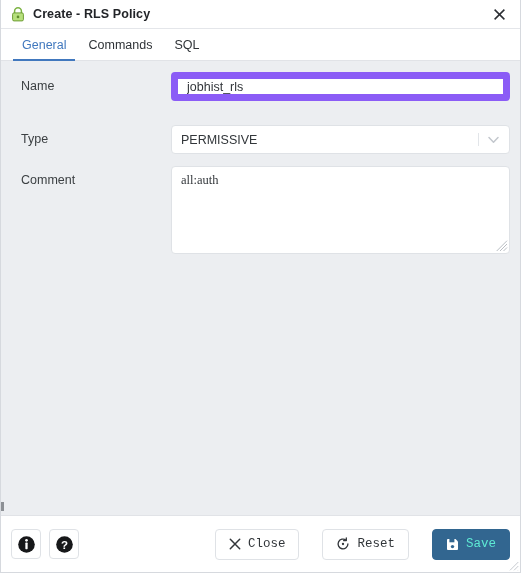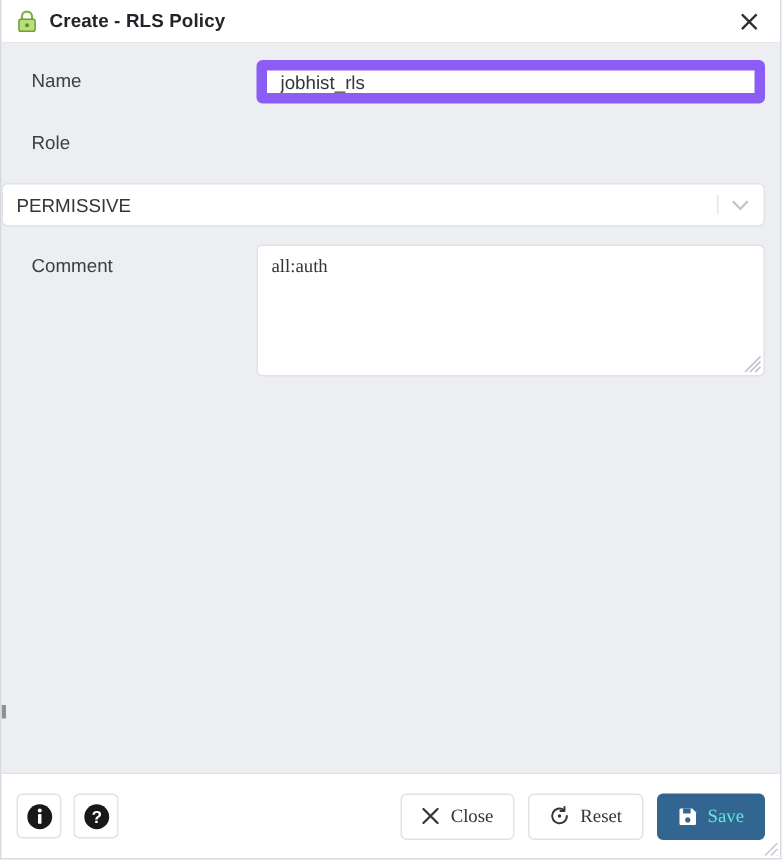--- a/index.html
+++ b/index.html
@@ -256,22 +256,22 @@
 
   .btn {
     height: 31px;
     border-radius: 4px;
     border: 1px solid #dfe2e6;
     background: #ffffff;
     display: inline-flex;
     align-items: center;
     gap: 7px;
     padding: 0 13px;
-    margin-left: 9px;
-    font-family: Liberation Serif, serif;
+    margin-left: 23px;
+    font-family: Liberation Mono, monospace;
     font-size: 12.5px;
     color: #32363a;
     cursor: pointer;
     white-space: nowrap;
   }
   .btn svg { display: block; flex: 0 0 auto; }
   .btn.primary {
     background: #326690;
     border-color: #326690;
     color: #5eead4;
@@ -298,37 +298,48 @@
     </svg>
     <span class="title-text">Create - RLS Policy</span>
     <span class="spacer"></span>
     <div class="close-btn">
       <svg width="13" height="13" viewBox="0 0 13 13">
         <path d="M1.6 1.6 L11.4 11.4 M11.4 1.6 L1.6 11.4" stroke="#2b2e33" stroke-width="1.5" fill="none"></path>
       </svg>
     </div>
   </div>
 
+  <div class="tabbar">
+    <div class="tab active">
+      <span>General</span>
+    </div>
+    <div class="tab">
+      <span>Commands</span>
+    </div>
+    <div class="tab">
+      <span>SQL</span>
+    </div>
+  </div>
 
   <div class="content">
 
     <div class="edge-tick" style="top:441px;"></div>
 
     <div class="form-row">
       <div class="lbl">Name</div>
       <div class="ctrl-wrap">
         <input class="text-input" type="text" value="jobhist_rls" style="">
       </div>
     </div>
 
     <div class="form-row">
-      <div class="lbl">Role</div>
     </div>
 
     <div class="form-row">
+      <div class="lbl">Type</div>
       <div class="ctrl-wrap">
         <div class="select-ctrl">
           <span class="val">
             <span>PERMISSIVE</span>
           </span>
           <span class="sep"></span>
           <span class="chev">
             <svg width="11" height="8" viewBox="0 0 11 8">
               <path d="M1 1.6 L5.5 6.3 L10 1.6" fill="none" stroke="#c3c7cd" stroke-width="1.5" stroke-linecap="round" stroke-linejoin="round"></path>
             </svg>

